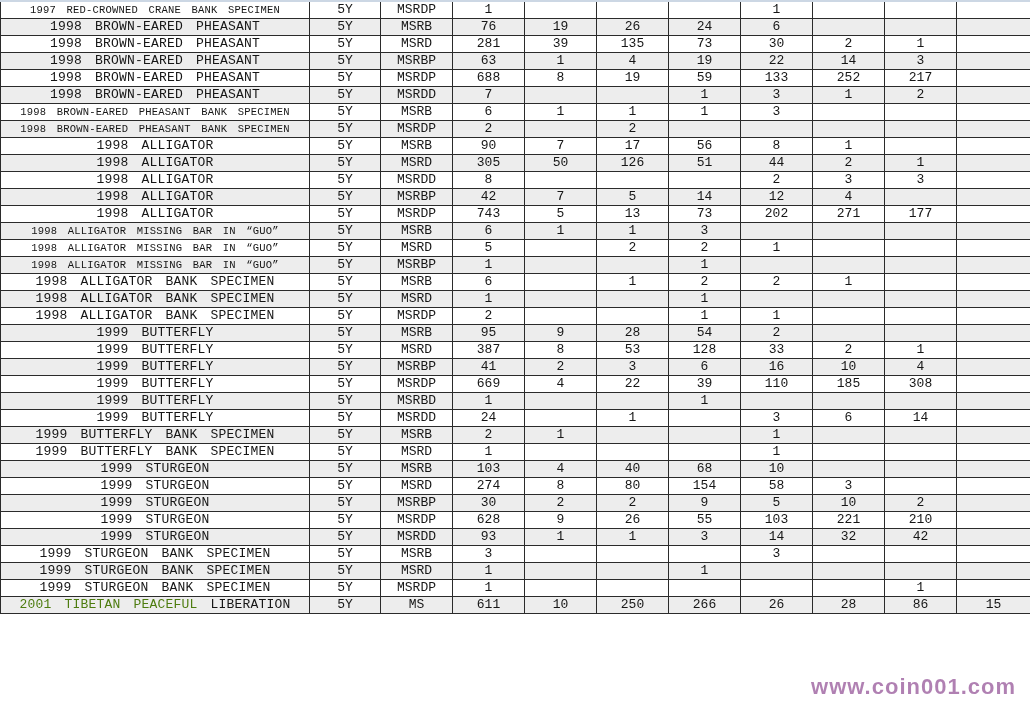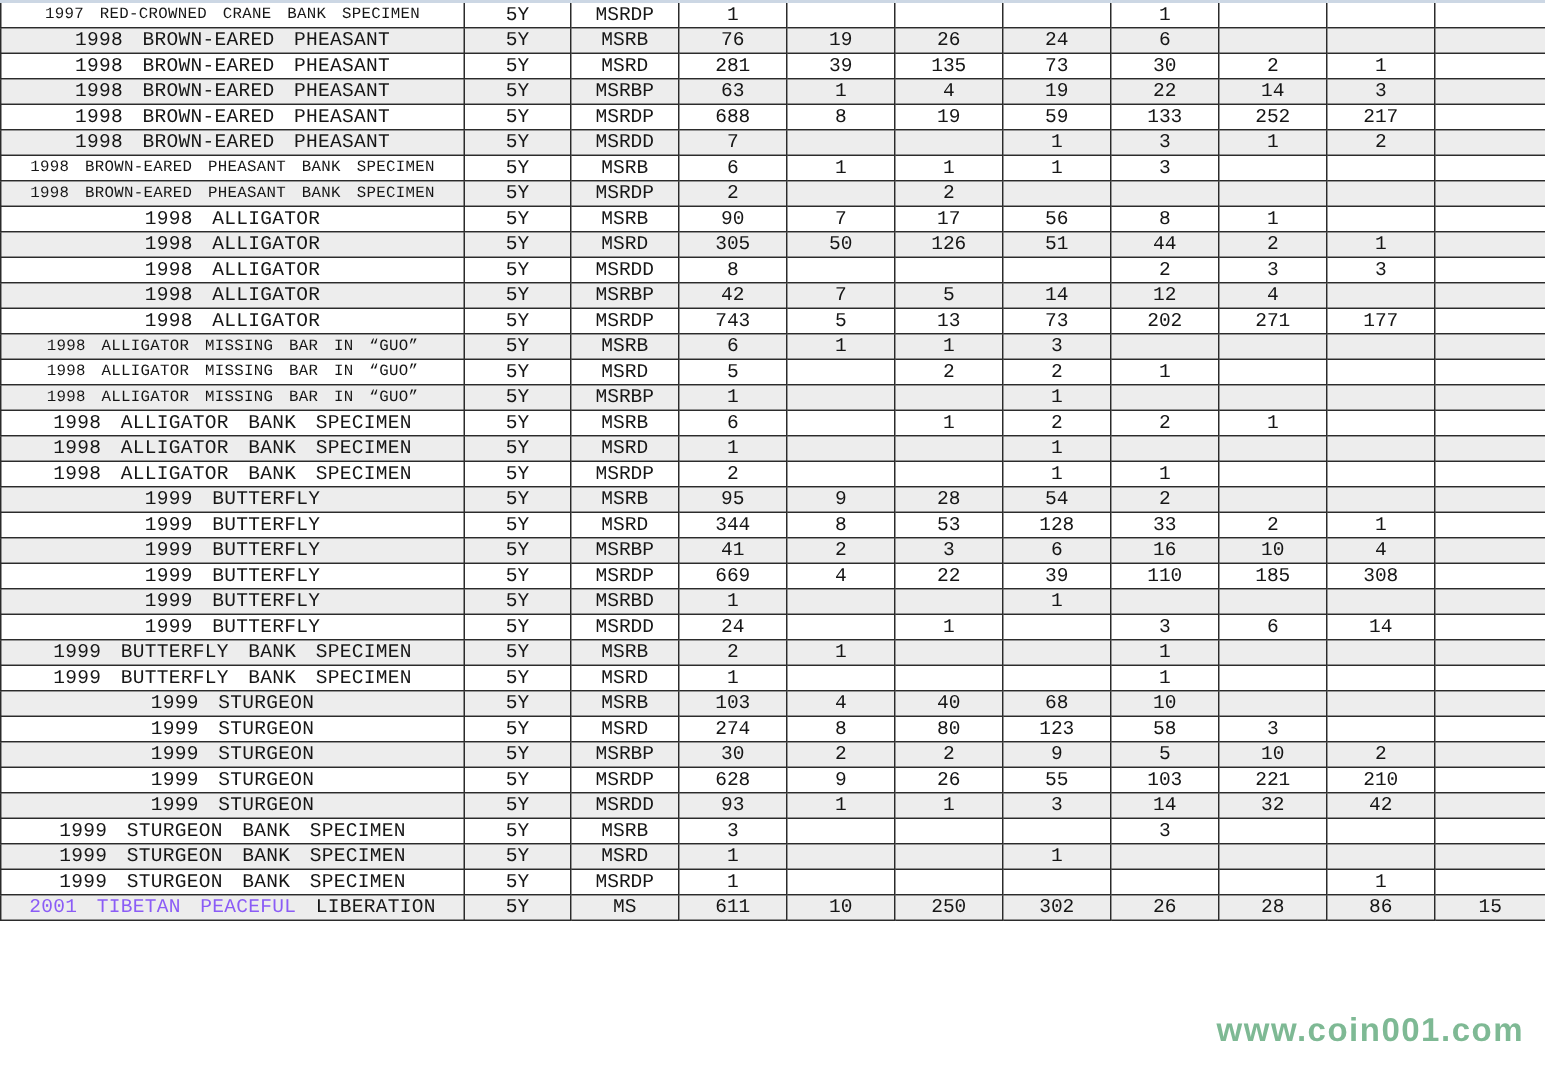--- a/index.html
+++ b/index.html
@@ -25,27 +25,27 @@
     font-weight:bold;
     color:#475580;
     font-size:12px;
     letter-spacing:0.2px;
     word-spacing:5px;
     white-space:nowrap;
   }
   tr.small td.name{font-size:10.5px;word-spacing:4px;}
   tr.tall td{height:32px;}
   tr.tall td.name{white-space:normal;line-height:15px;}
-  .nm-light{font-weight:normal;color:#8b5cf6;}
+  .nm-light{font-weight:normal;color:#4d7c0f;}
   .watermark{
     position:absolute;
     right:14px;
     top:674px;
     font:bold 22px "Liberation Sans","DejaVu Sans",sans-serif;
-    color:#15803d;
+    color:#701a75;
     opacity:0.55;
     letter-spacing:1px;
     pointer-events:none;
   }
 </style>
 </head>
 <body>
 
 <div class="page">
   <table class="census">
@@ -320,21 +320,21 @@
           <td>54</td>
           <td>2</td>
           <td></td>
           <td></td>
           <td></td>
         </tr>
         <tr>
           <td class="name"><span class="nm-light"></span><span class="nm-bold">1999 BUTTERFLY</span></td>
           <td>5Y</td>
           <td>MSRD</td>
-          <td>344</td>
+          <td>387</td>
           <td>8</td>
           <td>53</td>
           <td>128</td>
           <td>33</td>
           <td>2</td>
           <td>1</td>
           <td></td>
         </tr>
         <tr class="stripe">
           <td class="name"><span class="nm-light"></span><span class="nm-bold">1999 BUTTERFLY</span></td>
@@ -427,21 +427,21 @@
           <td></td>
           <td></td>
         </tr>
         <tr>
           <td class="name"><span class="nm-light"></span><span class="nm-bold">1999 STURGEON</span></td>
           <td>5Y</td>
           <td>MSRD</td>
           <td>274</td>
           <td>8</td>
           <td>80</td>
-          <td>123</td>
+          <td>154</td>
           <td>58</td>
           <td>3</td>
           <td></td>
           <td></td>
         </tr>
         <tr class="stripe">
           <td class="name"><span class="nm-light"></span><span class="nm-bold">1999 STURGEON</span></td>
           <td>5Y</td>
           <td>MSRBP</td>
           <td>30</td>
@@ -518,21 +518,21 @@
           <td>1</td>
           <td></td>
         </tr>
         <tr class="stripe">
           <td class="name"><span class="nm-light">2001 TIBETAN PEACEFUL </span><span class="nm-bold">LIBERATION</span></td>
           <td>5Y</td>
           <td>MS</td>
           <td>611</td>
           <td>10</td>
           <td>250</td>
-          <td>302</td>
+          <td>266</td>
           <td>26</td>
           <td>28</td>
           <td>86</td>
           <td>15</td>
         </tr>
       </tbody>
   </table>
   <div class="watermark">www.coin001.com</div>
 </div>
 

